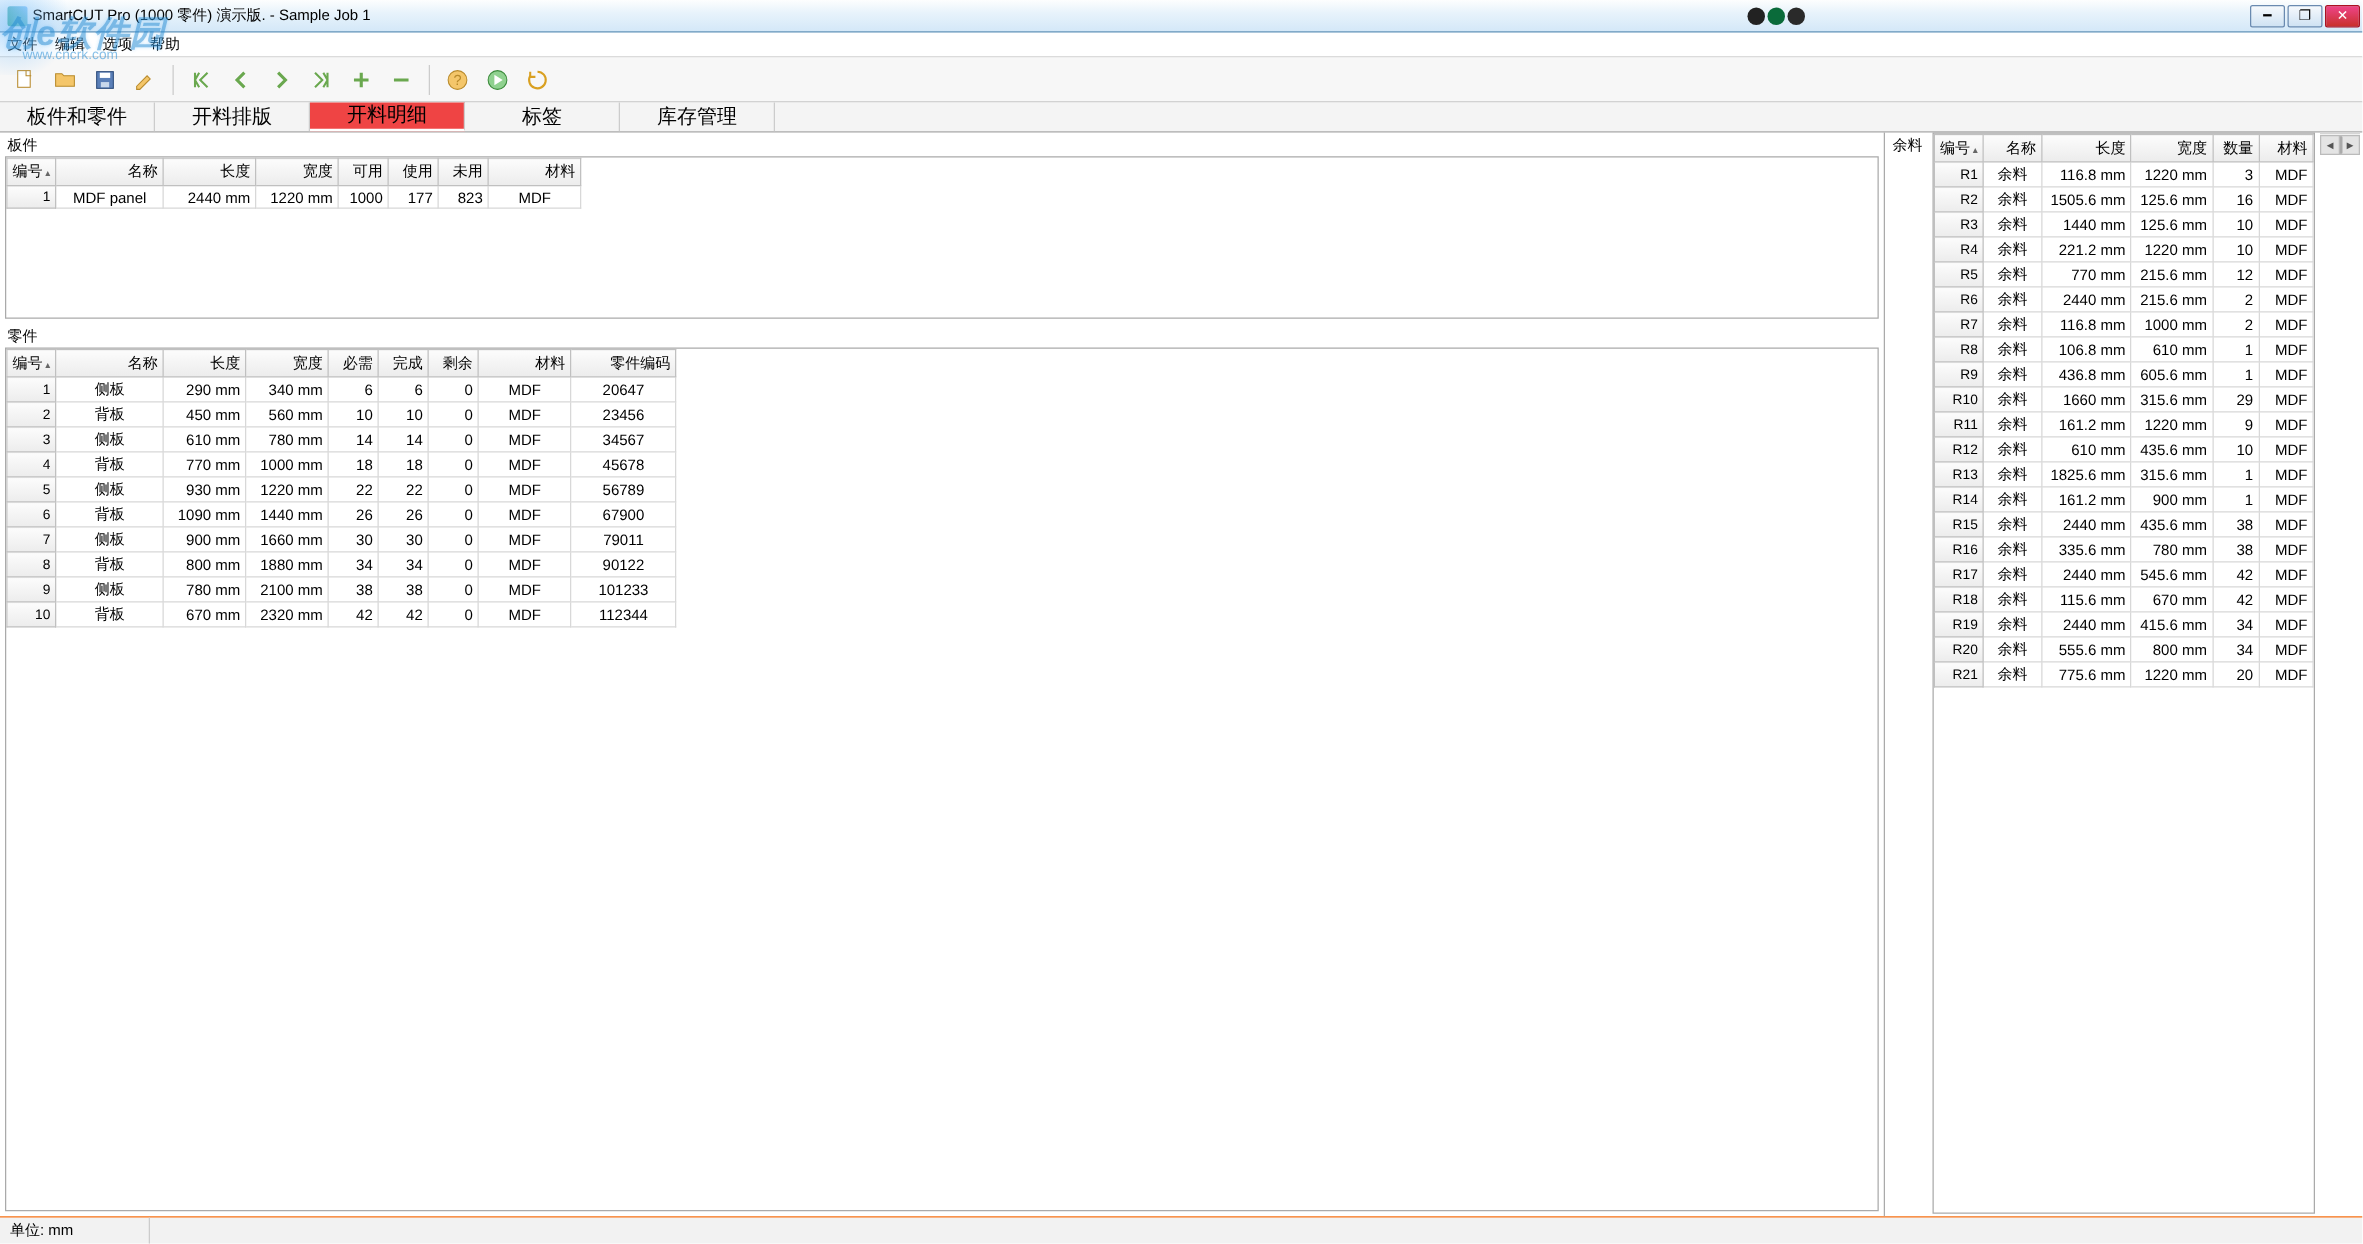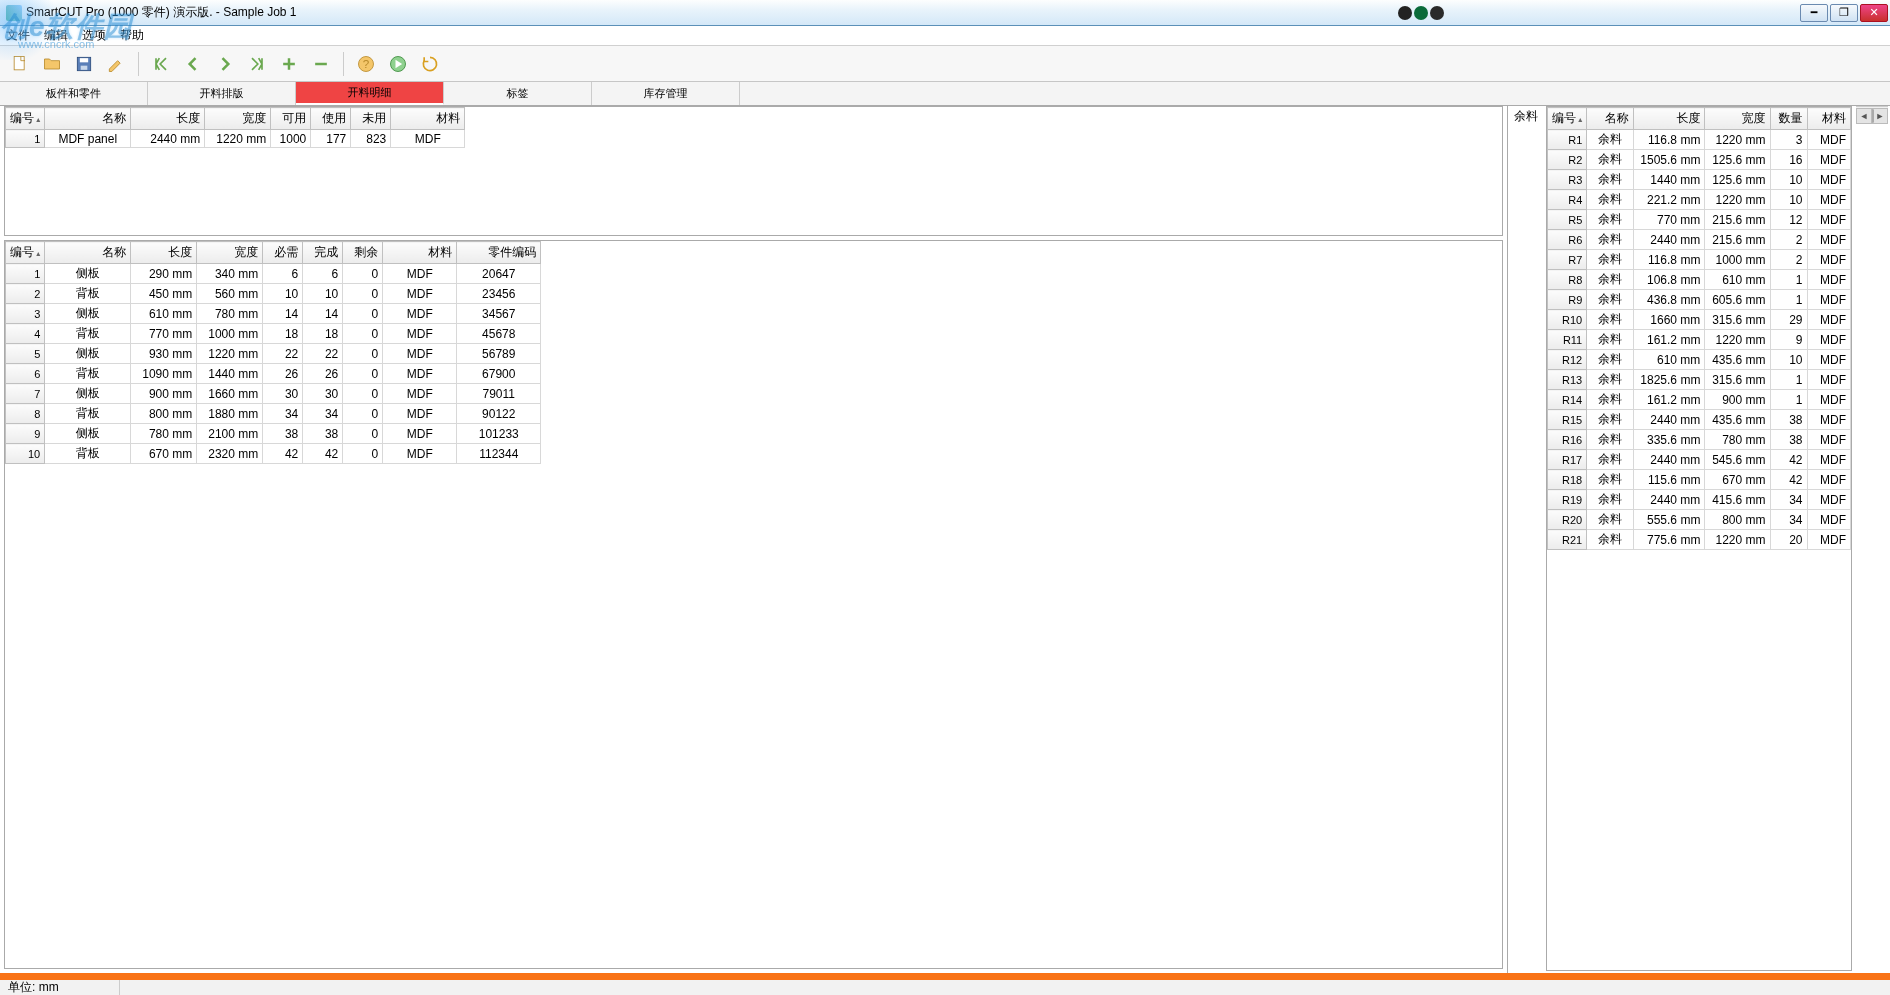--- a/index.html
+++ b/index.html
@@ -29,21 +29,21 @@
   .menubar span { cursor:pointer; }
   
   
   .toolbar { height: 36px; display:flex; align-items:center; padding: 2px 6px; gap: 4px; border-bottom: 1px solid #c6c6c6; background:#f7f7f7; }
   .tbtn { width: 28px; height: 28px; border:1px solid transparent; border-radius:3px; display:flex; align-items:center; justify-content:center; cursor:pointer; }
   .tbtn svg { width:20px; height:20px; }
   .tsep { width:1px; height:24px; background:#ccc; margin: 0 4px; }
   
   
   .tabbar { height: 24px; display:flex; align-items:stretch; border-bottom: 1px solid #aaa; background:#f4f4f4; }
-  .tab { width: 148px; display:flex; align-items:center; justify-content:center; border-right:1px solid #ccc; cursor:pointer; font-size:11px; }
+  .tab { width: 124px; display:flex; align-items:center; justify-content:center; border-right:1px solid #ccc; cursor:pointer; font-size:16px; }
   .tab.active { background:#ef4444; border-bottom: 2px solid #fff; font-weight: normal; }
   
   
   .main { display:flex; height: calc(995px - 26px - 20px - 36px - 24px - 22px); }
   .left-pane { flex: 1; display:flex; flex-direction:column; border-right:1px solid #aaa; }
   .right-pane { width: 382px; display:flex; flex-direction:row; }
   
   .section-label { font-size:12px; padding: 2px 6px 0 6px; font-weight: normal; }
   
   
@@ -63,21 +63,21 @@
   .panels-section { }
   .parts-section { flex:1; display:flex; flex-direction:column; }
   
   
   .right-scroll-strip { height: 18px; border-top:1px solid #ccc; background:#f1f1f1; display:flex; align-items:center; margin: 0 2px; }
   .right-scroll-strip .track { flex:1; position:relative; height:16px; }
   .right-scroll-strip .thumb { position:absolute; left: 35%; top:1px; height:14px; width:30%; background:#cdcdcd; border:1px solid #aaa; border-radius:2px; }
   .right-scroll-strip .arrow { width:16px; height:16px; background:#e4e4e4; border:1px solid #bbb; display:flex; align-items:center; justify-content:center; font-size:9px; color:#555; }
   
   
-  .statusbar { height: 22px; border-top: 7px solid #f97316; display:flex; align-items:center; background:#f2f2f2; font-size:12px; }
+  .statusbar { height: 22px; border-top: 1px solid #f97316; display:flex; align-items:center; background:#f2f2f2; font-size:12px; }
   .statusbar .cell { padding: 0 8px; border-right: 1px solid #ccc; height: 100%; display:flex; align-items:center; min-width: 120px; }
   
   
   .sort-arrow::after { content:" ▴"; font-size: 8px; color:#666; }
 </style>
 </head>
 <body>
 
 <div class="watermark-bg"></div>
 <div class="watermark">创e软件园</div>
@@ -187,20 +187,21 @@
   <div class="tab">开料排版</div>
   <div class="tab active">开料明细</div>
   <div class="tab">标签</div>
   <div class="tab">库存管理</div>
 </div>
 
 <div class="main">
   <div class="left-pane">
 
     <div class="panels-section">
+      <div class="section-label">板件</div>
       <div class="grid-wrap" style="height:130px;">
         <table class="panels-table">
           <colgroup>
               <col style="width:36px">
               <col style="width:86px">
               <col style="width:74px">
               <col style="width:66px">
               <col style="width:40px">
               <col style="width:40px">
               <col style="width:40px">
@@ -228,20 +229,21 @@
                 <td class="num">177</td>
                 <td class="num">823</td>
                 <td class="ctr">MDF</td>
               </tr>
             </tbody>
         </table>
       </div>
     </div>
 
     <div class="parts-section">
+      <div class="section-label">零件</div>
       <div class="grid-wrap grow">
         <table class="parts-table">
           <colgroup>
               <col style="width:36px">
               <col style="width:86px">
               <col style="width:66px">
               <col style="width:66px">
               <col style="width:40px">
               <col style="width:40px">
               <col style="width:40px">

